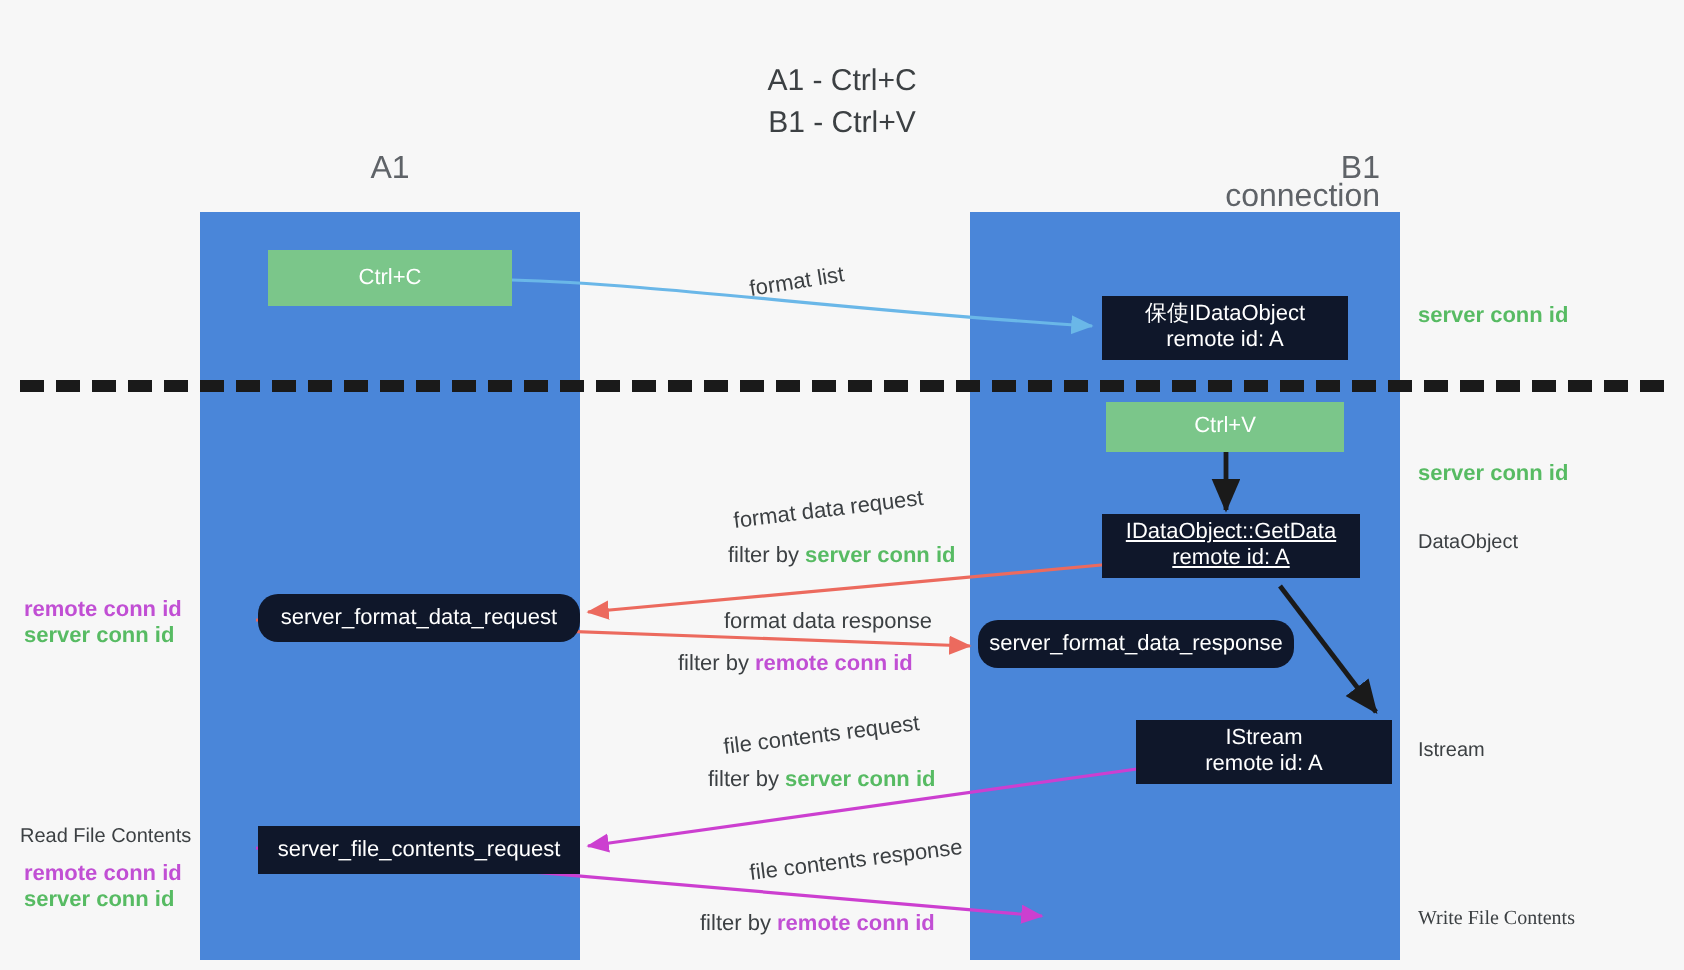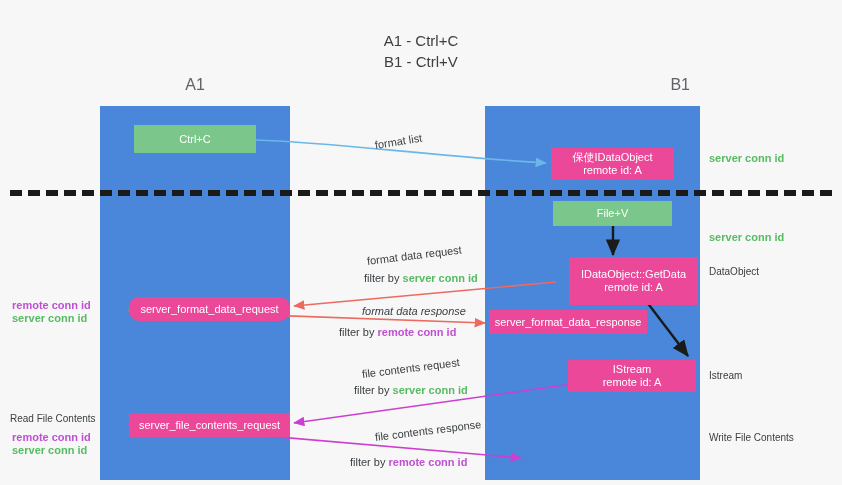--- a/index.html
+++ b/index.html
@@ -35,21 +35,21 @@
 
   
   .box{
     box-sizing:border-box;
     display:flex;flex-direction:column;
     align-items:center;justify-content:center;
     color:#ffffff;font-size:11px;line-height:13px;
     text-align:center;padding:11px 6px;
   }
   .box.green{background:#7bc68a;}
-  .box.orange{background:#ec4899;}
+  .box.orange{background:#0f172a;}
 
   
   .lbl{font-size:11px;line-height:13px;color:#3c4043;white-space:nowrap;}
   .lbl.green{color:#57bb63;font-weight:bold;}
   .lbl.purple{color:#c14fd4;font-weight:bold;}
   .lbl.rot{transform:rotate(-9deg);transform-origin:left center;}
   .lbl.rot7{transform:rotate(-7deg);transform-origin:left center;}
   .mixed{font-size:11px;line-height:13px;color:#3c4043;white-space:nowrap;}
   .mixed .g{color:#57bb63;font-weight:bold;}
   .mixed .p{color:#c14fd4;font-weight:bold;}
@@ -71,20 +71,21 @@
   <div class="abs" id="title">
     <div>A1 - Ctrl+C</div>
     <div>B1 - Ctrl+V</div>
   </div>
 
   <div class="abs col-head" id="head-a1">
     <div>A1</div>
   </div>
   <div class="abs col-head" id="head-b1">
     <div>B1</div>
+    <div>connection</div>
   </div>
 
   <div class="abs lane" id="lane-a1"></div>
   <div class="abs lane" id="lane-b1"></div>
 
   <svg class="arrows">
     <defs>
       <marker id="ah-blue" markerWidth="8" markerHeight="8" refX="6.5" refY="3" orient="auto">
         <path d="M0,0 L7,3 L0,6 z" fill="#6ab7e8"></path>
       </marker>
@@ -119,55 +120,55 @@
   <div class="abs box green" style="left:134px;top:105px;width:122px;height:28px;">
     <span>Ctrl+C</span>
   </div>
 
   <div class="abs box orange" style="left:551px;top:128px;width:123px;height:32px;">
     <span>保使IDataObject</span>
     <span>remote id: A</span>
   </div>
 
   <div class="abs box green" style="left:553px;top:181px;width:119px;height:25px;">
-    <span>File+V</span>
+    <span>Ctrl+V</span>
   </div>
 
-  <div class="abs box orange" style="left:569px;top:237px;width:129px;height:48px;">
+  <div class="abs box orange" style="left:551px;top:237px;width:129px;height:32px;text-decoration:underline;">
     <span>IDataObject::GetData</span>
     <span>remote id: A</span>
   </div>
 
   <div class="abs box orange" style="left:568px;top:340px;width:128px;height:32px;">
     <span>IStream</span>
     <span>remote id: A</span>
   </div>
 
   <div class="abs box orange" style="left:129px;top:277px;width:161px;height:24px;border-radius:10px;">
     <span>server_format_data_request</span>
   </div>
 
-  <div class="abs box orange" style="left:489px;top:290px;width:158px;height:24px;">
+  <div class="abs box orange" style="left:489px;top:290px;width:158px;height:24px;border-radius:10px;">
     <span>server_format_data_response</span>
   </div>
 
   <div class="abs box orange" style="left:129px;top:393px;width:161px;height:24px;">
     <span>server_file_contents_request</span>
   </div>
 
 
   <div class="abs lbl rot" style="left:375px;top:119px;">format list</div>
 
   <div class="abs lbl rot7" style="left:367px;top:235px;">format data request</div>
   <div class="abs mixed rot7" style="left:364px;top:252px;">
     <span>filter by</span>
     <span class="g">server conn id</span>
   </div>
 
-  <div class="abs lbl" style="left:362px;top:285px;font-style:italic;">format data response</div>
+  <div class="abs lbl" style="left:362px;top:285px;">format data response</div>
   <div class="abs mixed" style="left:339px;top:306px;">
     <span>filter by</span>
     <span class="p">remote conn id</span>
   </div>
 
   <div class="abs lbl rot7" style="left:362px;top:348px;">file contents request</div>
   <div class="abs mixed rot7" style="left:354px;top:364px;">
     <span>filter by</span>
     <span class="g">server conn id</span>
   </div>
@@ -176,21 +177,21 @@
   <div class="abs mixed rot7" style="left:350px;top:436px;">
     <span>filter by</span>
     <span class="p">remote conn id</span>
   </div>
 
   <div class="abs lbl green" style="left:709px;top:132px;">server conn id</div>
   <div class="abs lbl green" style="left:709px;top:211px;">server conn id</div>
 
   <div class="abs rightlbl" style="left:709px;top:246px;">DataObject</div>
   <div class="abs rightlbl" style="left:709px;top:350px;">Istream</div>
-  <div class="abs rightlbl" style="left:709px;top:412px;">Write File Contents</div>
+  <div class="abs rightlbl" style="left:709px;top:434px;font-family:Liberation Serif, serif;">Write File Contents</div>
 
   <div class="abs lbl purple" style="left:12px;top:279px;">remote conn id</div>
   <div class="abs lbl green" style="left:12px;top:292px;">server conn id</div>
 
   <div class="abs rightlbl" style="left:10px;top:393px;">Read File Contents</div>
   <div class="abs lbl purple" style="left:12px;top:411px;">remote conn id</div>
   <div class="abs lbl green" style="left:12px;top:424px;">server conn id</div>
 
 </div>
 

